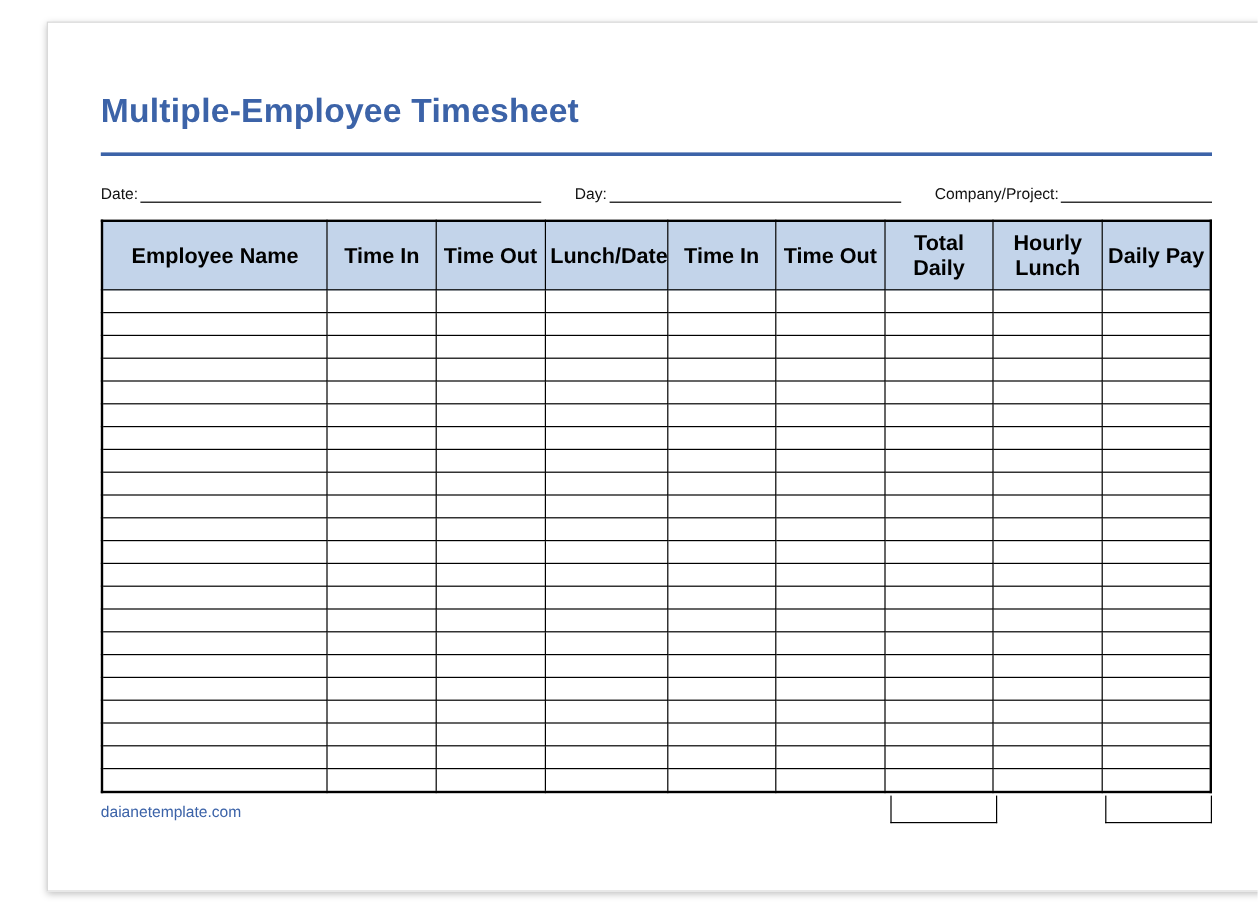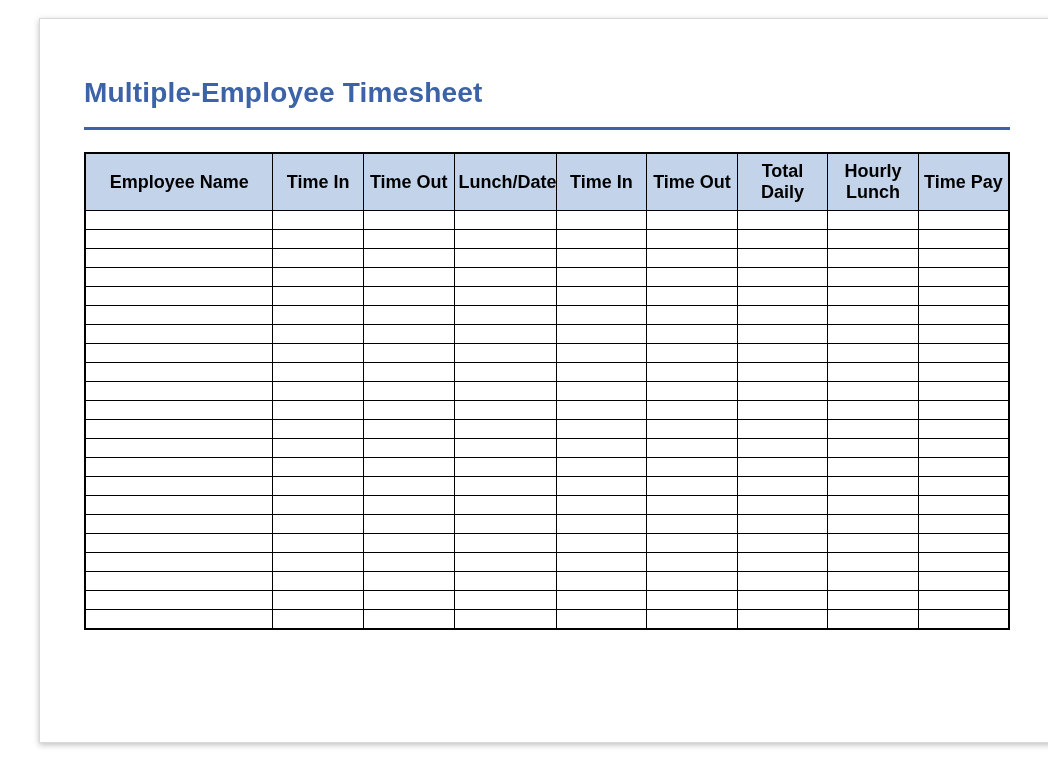--- a/index.html
+++ b/index.html
@@ -116,20 +116,34 @@
 </style>
 </head>
 <body>
 
 <div class="page">
   <div class="sheet">
 
     <h1 class="title">Multiple-Employee Timesheet</h1>
     <div class="title-rule"></div>
 
+    <div class="meta-row">
+      <div class="meta-field date">
+        <span class="meta-label">Date:</span>
+        <span class="meta-line"></span>
+      </div>
+      <div class="meta-field day">
+        <span class="meta-label">Day:</span>
+        <span class="meta-line"></span>
+      </div>
+      <div class="meta-field company">
+        <span class="meta-label">Company/Project:</span>
+        <span class="meta-line"></span>
+      </div>
+    </div>
 
     <table class="timesheet">
       <colgroup>
         <col class="c-name">
           <col class="c-std">
           <col class="c-std">
           <col class="c-lunch">
         <col class="c-std">
           <col class="c-std">
           <col class="c-std">
@@ -139,21 +153,21 @@
       <thead>
         <tr id="header-row">
             <th>Employee Name</th>
             <th>Time In</th>
             <th>Time Out</th>
             <th>Lunch/Date</th>
             <th>Time In</th>
             <th>Time Out</th>
             <th>Total Daily</th>
             <th>Hourly Lunch</th>
-            <th>Time Pay</th>
+            <th>Daily Pay</th>
           </tr>
       </thead>
       <tbody id="table-body">
           <tr>
             <td></td>
             <td></td>
             <td></td>
             <td></td>
             <td></td>
             <td></td>
@@ -388,15 +402,20 @@
             <td></td>
             <td></td>
             <td></td>
             <td></td>
             <td></td>
             <td></td>
           </tr>
         </tbody>
     </table>
 
+    <div class="footer-row">
+      <span class="footer-link">daianetemplate.com</span>
+      <div class="total-box hours"></div>
+      <div class="total-box pay"></div>
+    </div>
 
   </div>
 </div>
 
 </body></html>

